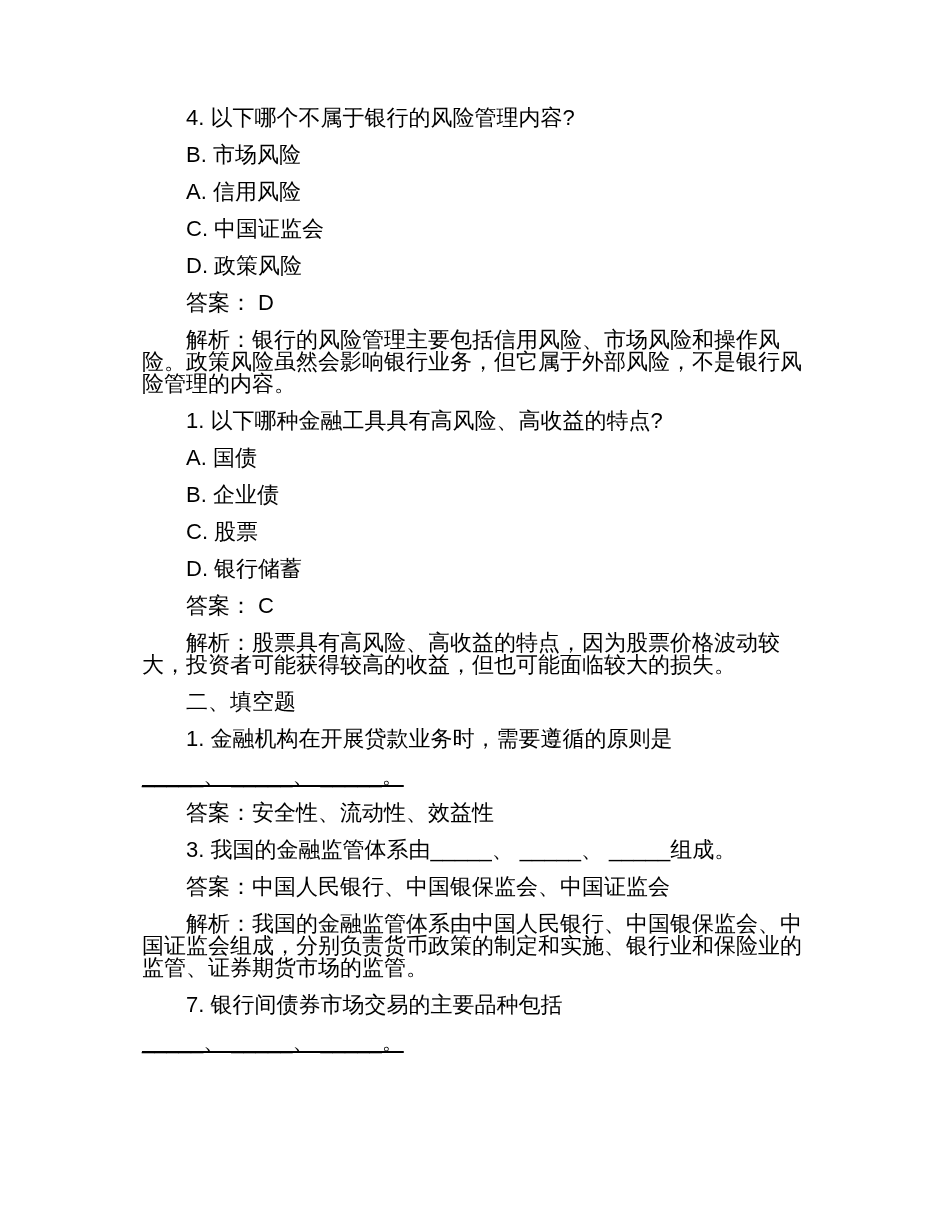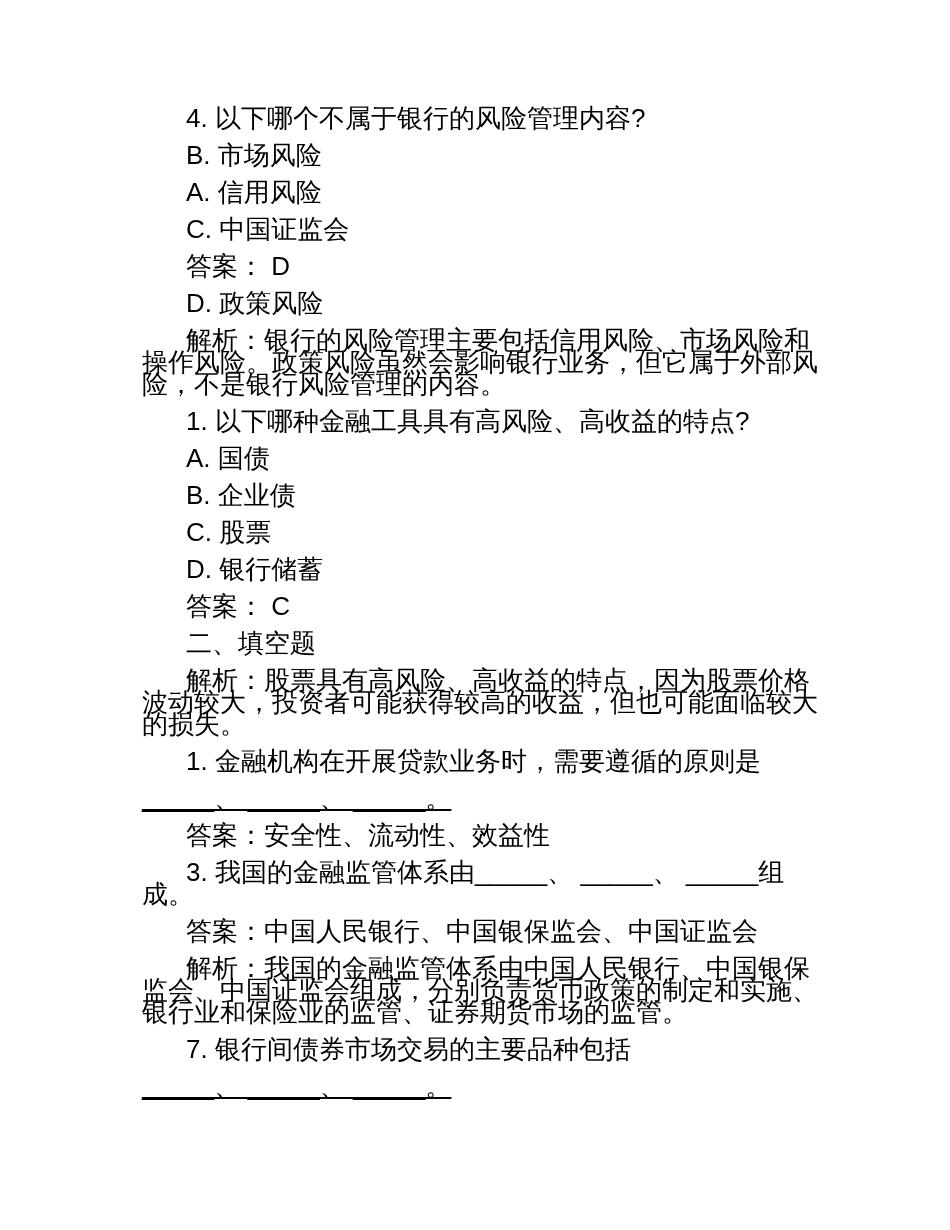--- a/index.html
+++ b/index.html
@@ -17,53 +17,53 @@
   .page {
     box-sizing: border-box;
     width: 950px;
     height: 1230px;
     padding: 107px 128px 0 142px;
     background: #ffffff;
     overflow: hidden;
   }
   .para {
     margin: 0 0 15px 0;
-    font-size: 26px;
+    font-size: 22px;
     line-height: 22px;       
     font-weight: 400;
     text-indent: 44px;
     word-break: break-word;
   }
   .no-indent {
     text-indent: 0;
     text-decoration: underline;
   }
 </style>
 </head>
 <body>
 
 <div class="page">
 
   <p class="para">4. 以下哪个不属于银行的风险管理内容?</p>
   <p class="para">B. 市场风险</p>
   <p class="para">A. 信用风险</p>
   <p class="para">C. 中国证监会</p>
+  <p class="para">D. 政策风险</p>
   <p class="para">答案： D</p>
-  <p class="para">D. 政策风险</p>
   <p class="para">解析：银行的风险管理主要包括信用风险、市场风险和操作风险。政策风险虽然会影响银行业务，但它属于外部风险，不是银行风险管理的内容。</p>
 
   <p class="para">1. 以下哪种金融工具具有高风险、高收益的特点?</p>
   <p class="para">A. 国债</p>
   <p class="para">B. 企业债</p>
   <p class="para">C. 股票</p>
   <p class="para">D. 银行储蓄</p>
   <p class="para">答案： C</p>
+  <p class="para">解析：股票具有高风险、高收益的特点，因为股票价格波动较大，投资者可能获得较高的收益，但也可能面临较大的损失。</p>
+
   <p class="para">二、填空题</p>
-
-  <p class="para">解析：股票具有高风险、高收益的特点，因为股票价格波动较大，投资者可能获得较高的收益，但也可能面临较大的损失。</p>
 
   <p class="para">1. 金融机构在开展贷款业务时，需要遵循的原则是</p>
   <p class="para no-indent">_____、 _____、 _____。</p>
   <p class="para">答案：安全性、流动性、效益性</p>
 
   <p class="para">3. 我国的金融监管体系由_____、 _____、 _____组成。</p>
   <p class="para">答案：中国人民银行、中国银保监会、中国证监会</p>
   <p class="para">解析：我国的金融监管体系由中国人民银行、中国银保监会、中国证监会组成，分别负责货币政策的制定和实施、银行业和保险业的监管、证券期货市场的监管。</p>
 
   <p class="para">7. 银行间债券市场交易的主要品种包括</p>

